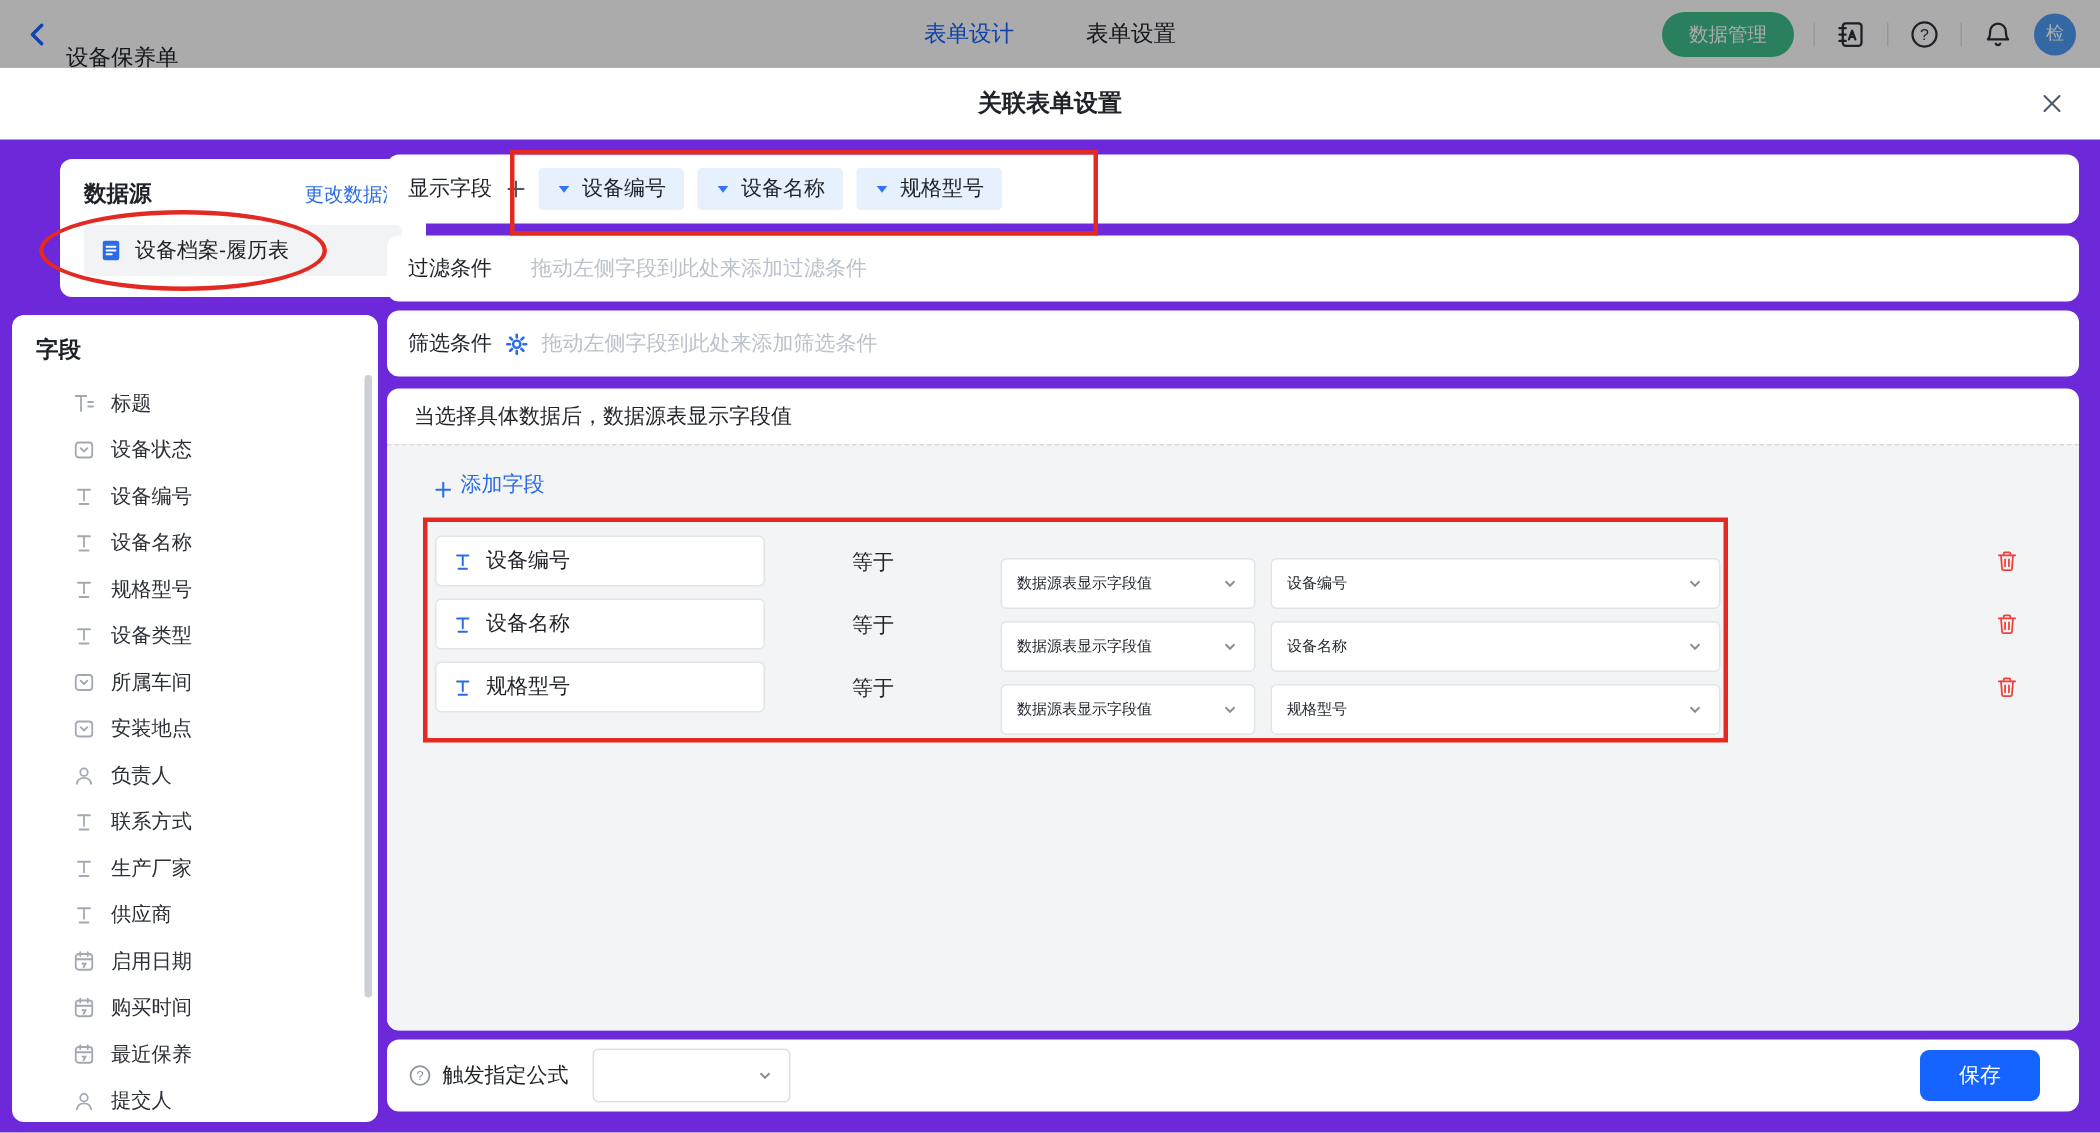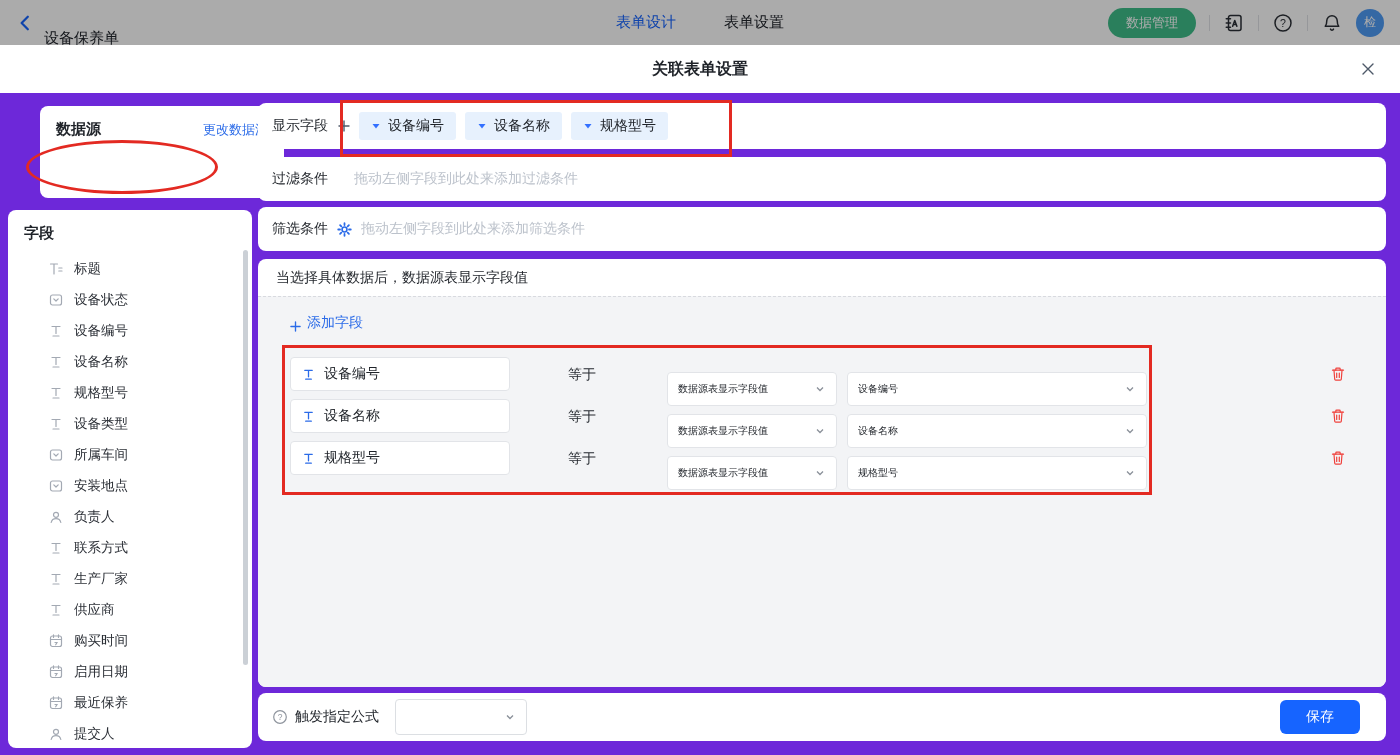--- a/index.html
+++ b/index.html
@@ -152,20 +152,27 @@
             <path d="M3 3l10 10M13 3 3 13"></path>
           </svg>
       </span>
     </div>
 
     <div class="card ds-card">
       <div class="panel-head">
         <span class="panel-title">数据源</span>
         <span class="link">更改数据源</span>
       </div>
+      <div class="ds-item">
+        <svg width="16" height="16" viewBox="0 0 16 16">
+            <rect x="2.5" y="1.5" width="11" height="13" rx="1.5" fill="#2b6be8"></rect>
+            <path d="M5 5.5h6M5 8h6M5 10.5h3.5" stroke="#fff" stroke-width="1.2" stroke-linecap="round"></path>
+          </svg>
+        <span>设备档案-履历表</span>
+      </div>
     </div>
 
     <div class="card fields-card">
       <div class="panel-head">
         <span class="panel-title">字段</span>
       </div>
       <ul class="field-list">
           <li class="field-item">
             <span class="f-icon">
               <svg width="16" height="16" viewBox="0 0 16 16" fill="none" stroke="#a3a9b3" stroke-width="1.2" stroke-linecap="round">
@@ -266,30 +273,30 @@
             </span>
             <span>供应商</span>
           </li>
           <li class="field-item">
             <span class="f-icon">
               <svg width="16" height="16" viewBox="0 0 16 16" fill="none" stroke="#a3a9b3" stroke-width="1.2" stroke-linecap="round">
                 <rect x="2.5" y="3" width="11" height="10.5" rx="2"></rect>
                 <path d="M2.5 6.5h11M5.5 1.8v2.6M10.5 1.8v2.6M7 9.5h2l-1.3 2.3"></path>
               </svg>
             </span>
-            <span>购买时间</span>
+            <span>启用日期</span>
           </li>
           <li class="field-item">
             <span class="f-icon">
               <svg width="16" height="16" viewBox="0 0 16 16" fill="none" stroke="#a3a9b3" stroke-width="1.2" stroke-linecap="round">
                 <rect x="2.5" y="3" width="11" height="10.5" rx="2"></rect>
                 <path d="M2.5 6.5h11M5.5 1.8v2.6M10.5 1.8v2.6M7 9.5h2l-1.3 2.3"></path>
               </svg>
             </span>
-            <span>启用日期</span>
+            <span>购买时间</span>
           </li>
           <li class="field-item">
             <span class="f-icon">
               <svg width="16" height="16" viewBox="0 0 16 16" fill="none" stroke="#a3a9b3" stroke-width="1.2" stroke-linecap="round">
                 <rect x="2.5" y="3" width="11" height="10.5" rx="2"></rect>
                 <path d="M2.5 6.5h11M5.5 1.8v2.6M10.5 1.8v2.6M7 9.5h2l-1.3 2.3"></path>
               </svg>
             </span>
             <span>最近保养</span>
           </li>

